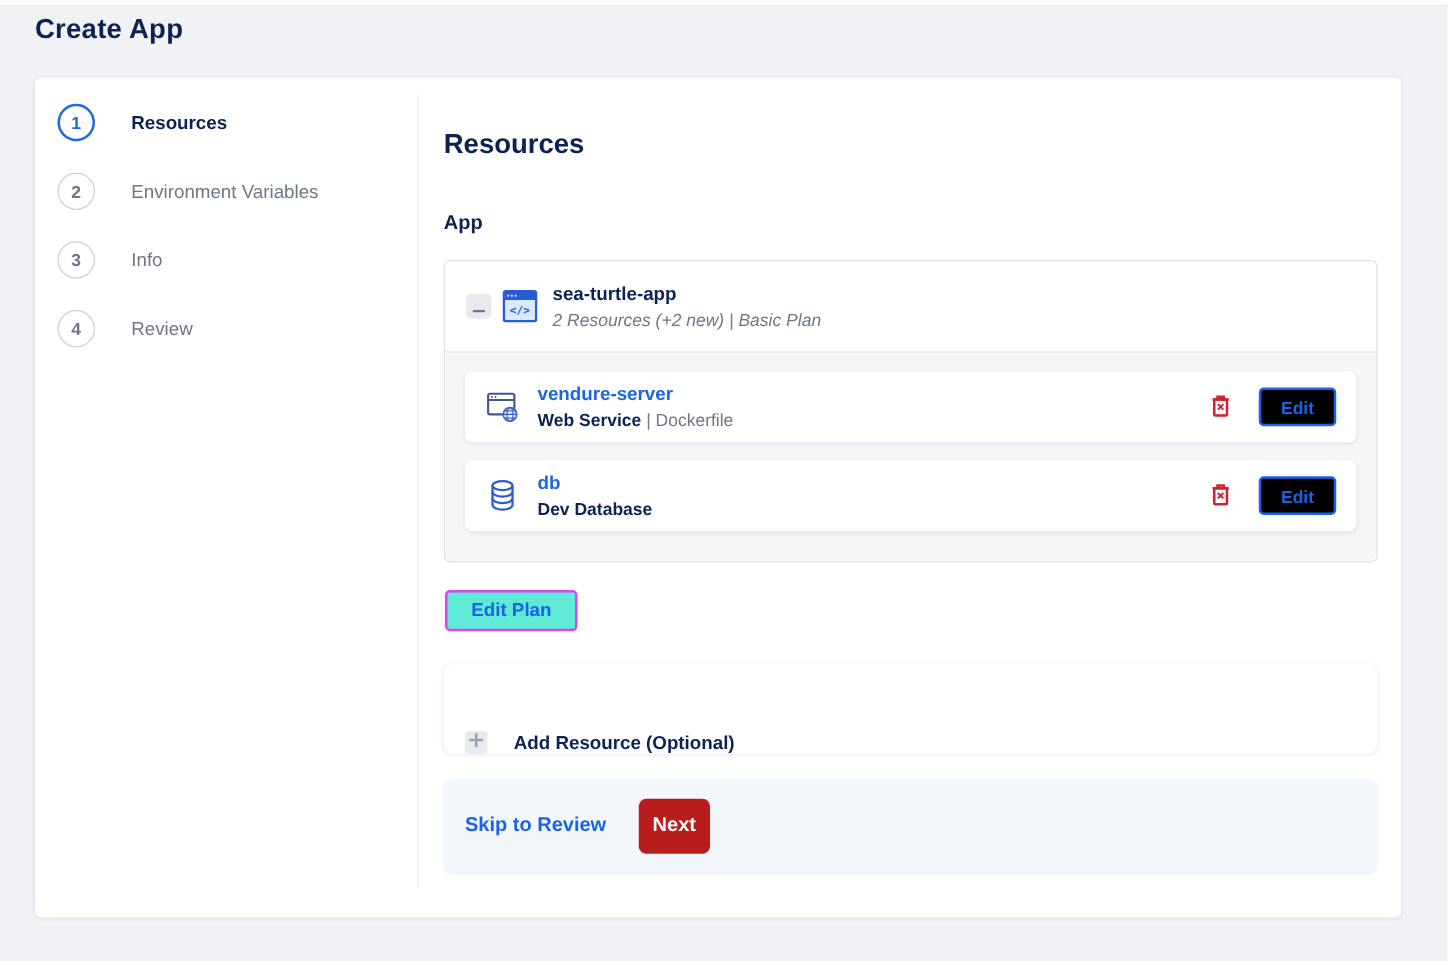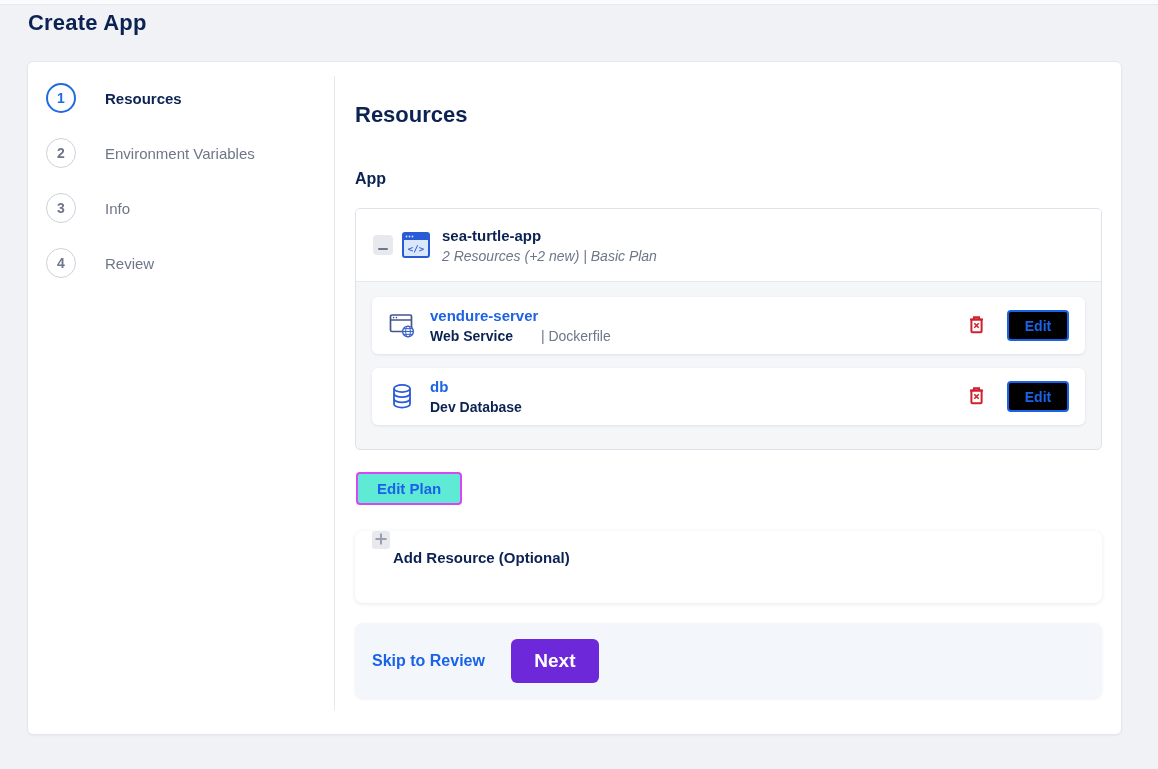--- a/index.html
+++ b/index.html
@@ -57,51 +57,51 @@
   .group-body { padding:15px 16px 0 16px; }
   .resource-card {
     height:57px; background:#fff; border-radius:6px;
     box-shadow:0 1px 3px rgba(20,40,80,.10);
     display:flex; align-items:center; padding:0 16px; margin-bottom:14px;
   }
   .resource-icon { display:flex; margin-right:14px; width:28px; justify-content:center; }
   .resource-name { font-size:15px; font-weight:700; color:#1c64e3; text-decoration:none; line-height:17px; display:inline-block; }
   .resource-sub { font-size:14px; margin-top:3px; }
   .resource-sub .t-bold { color:#0b2253; font-weight:700; }
-  .resource-sub .t-rest { color:#6e7687; font-weight:400;padding-left:24px; }
+  .resource-sub .t-rest { color:#6e7687; font-weight:400; }
   .resource-actions { margin-left:auto; display:flex; align-items:center; gap:20px; }
   .trash-btn { background:none; border:none; cursor:pointer; display:flex; padding:2px; }
   .edit-btn {
     width:62px; height:31px; background:#000000; border:2px solid #1a63e8; border-radius:4px;
     color:#1a63e8; font-size:14px; font-weight:700; cursor:pointer;
     font-family:"Liberation Sans", sans-serif;
   }
   .edit-plan-btn {
     position:absolute; left:328px; top:410px; height:33px; padding:0 19px;
     background:#5eead4; border:2px solid #d946ef; border-radius:4px;
     color:#1a63e8; font-size:15px; font-weight:700; cursor:pointer;
     font-family:"Liberation Sans", sans-serif;
   }
   .add-resource {
     position:absolute; left:327px; top:469px; width:747px; height:72px;
     background:#fff; border-radius:8px; box-shadow:0 1px 4px rgba(20,40,80,.10);
-    display:flex; align-items:flex-start; padding:0 17px; cursor:pointer;flex-direction:column;
+    display:flex; align-items:flex-end; padding:0 17px; cursor:pointer;
   }
   .add-resource .square-btn { width:18px; height:18px; flex:0 0 18px; border-radius:3px; }
   .add-label { margin-left:21px; font-size:15px; font-weight:700; color:#0b2253; }
 
   .footer-bar {
     position:absolute; left:327px; top:561px; width:747px; height:75px;
     background:#f3f7fc; border-radius:8px; box-shadow:0 1px 3px rgba(20,40,80,.08);
     display:flex; align-items:center; padding:0 17px;
   }
   .skip-link { font-size:16px; font-weight:700; color:#1a63e8; text-decoration:none; }
   .next-btn {
-    margin-left:26px; width:88px; height:44px; background:#6d28d9; border:none; border-radius:6px;
-    color:#fff; font-size:19px; font-weight:700; cursor:pointer;
+    margin-left:26px; width:57px; height:44px; background:#b91c1c; border:none; border-radius:6px;
+    color:#fff; font-size:16px; font-weight:700; cursor:pointer;
     font-family:"Liberation Sans", sans-serif;
   }
 </style>
 </head>
 <body>
 
 <div class="top-strip"></div>
 <h1 class="page-title">Create App</h1>
 
 <div class="card">

